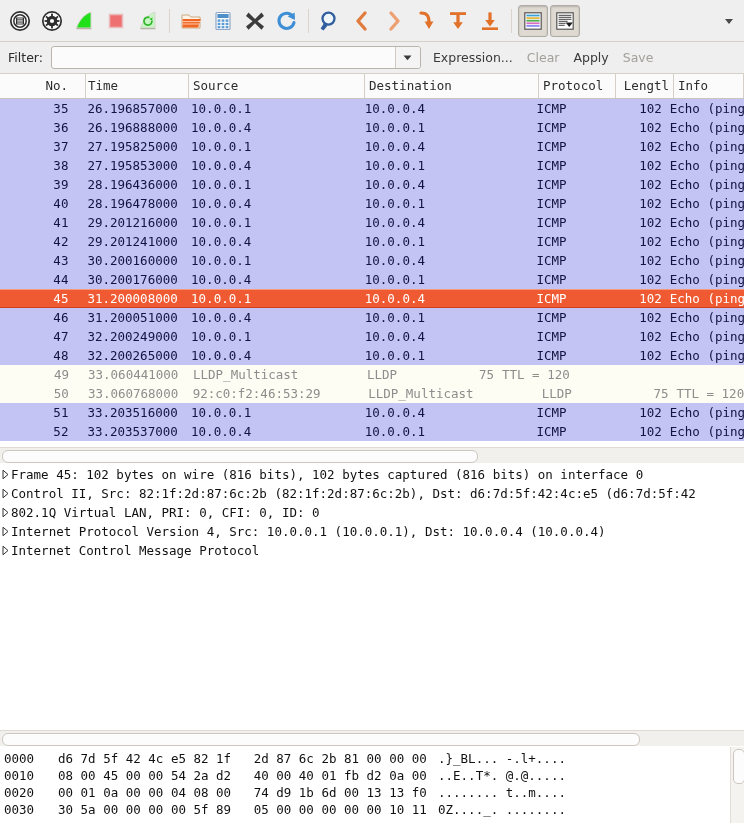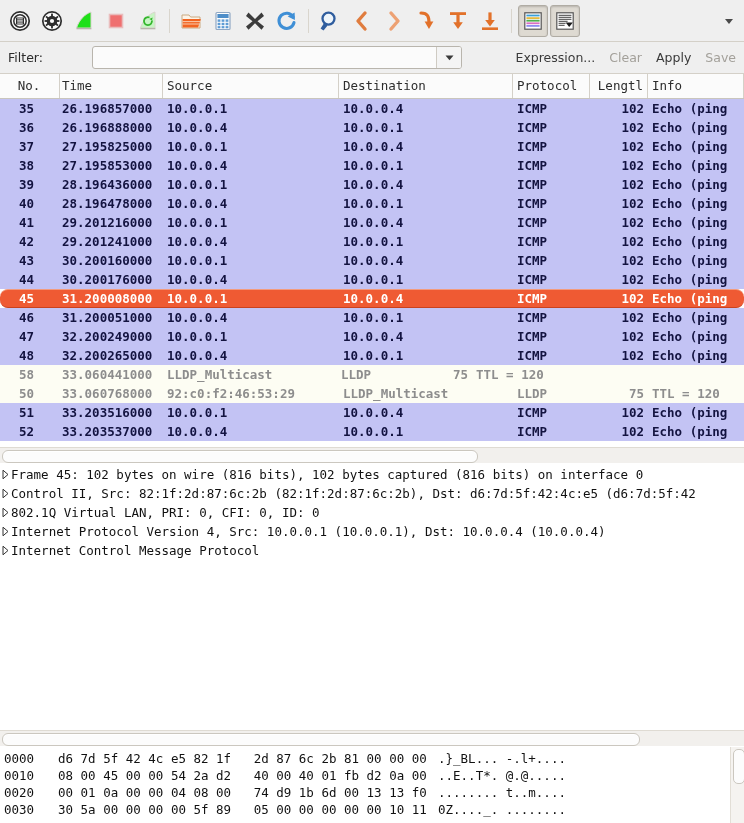--- a/index.html
+++ b/index.html
@@ -74,21 +74,20 @@
   .filterbar {
     height: 32px;
     background: #efefef;
     border-bottom: 1px solid #d4d0c8;
     display: flex;
     align-items: center;
     padding: 0 8px;
     box-sizing: border-box;
     flex: 0 0 auto;
     font-family: "DejaVu Sans", sans-serif;
-    justify-content: space-between;
   }
   .filter-label {
     font-size: 12.5px;
     color: #2b2b2b;
     margin-right: 8px;
     white-space: nowrap;
   }
   .filter-input-wrap {
     flex: 0 0 370px;
     height: 23px;
@@ -169,33 +168,31 @@
     background: #ffffff;
   }
   .prow {
     height: 19px;
     display: flex;
     align-items: center;
     box-sizing: border-box;
     font-family: "DejaVu Sans Mono", monospace;
     font-size: 12.5px;
     white-space: nowrap;
-    font-weight: bold;
   }
   .prow.icmp { background: #c3c3f4; color: #131340; }
   .prow.lldp { background: #fdfdf3; color: #8d8d8d; }
   .prow.selected {
     background: #ef5a33;
     color: #ffffff;
     border-top: 1px solid #f29b7d;
     border-bottom: 1px solid #c9421f;
-    border-radius: 8px;
   }
   .cell { box-sizing: border-box; overflow: hidden; white-space: nowrap; }
-  .c-no    { width: 60px;  text-align: center; padding-right: 7px; }
+  .c-no    { width: 60px;  text-align: right; padding-right: 17px; margin-left: 26px; }
   .c-time  { width: 103px; text-align: left; padding-left: 2px; }
   .c-src   { width: 176px; padding-left: 4px; }
   .c-dst   { width: 174px; padding-left: 4px; }
   .c-proto { width: 77px;  padding-left: 4px; }
   .c-len   { width: 58px;  text-align: right; padding-right: 4px; }
   .c-info  { flex: 1 1 auto; padding-left: 4px; }
 
   
   .hscroll {
     height: 16px;
@@ -611,21 +608,21 @@
         <div class="prow icmp">
           <div class="cell c-no">48</div>
           <div class="cell c-time">32.200265000</div>
           <div class="cell c-src">10.0.0.4</div>
           <div class="cell c-dst">10.0.0.1</div>
           <div class="cell c-proto">ICMP</div>
           <div class="cell c-len">102</div>
           <div class="cell c-info">Echo (ping</div>
         </div>
         <div class="prow lldp">
-          <div class="cell c-no">58</div>
+          <div class="cell c-no">49</div>
           <div class="cell c-time">33.060441000</div>
           <div class="cell c-dst">LLDP_Multicast</div>
           <div class="cell c-proto">LLDP</div>
           <div class="cell c-len">75</div>
           <div class="cell c-info">TTL = 120</div>
         </div>
         <div class="prow lldp">
           <div class="cell c-no">50</div>
           <div class="cell c-time">33.060768000</div>
           <div class="cell c-src">92:c0:f2:46:53:29</div>

